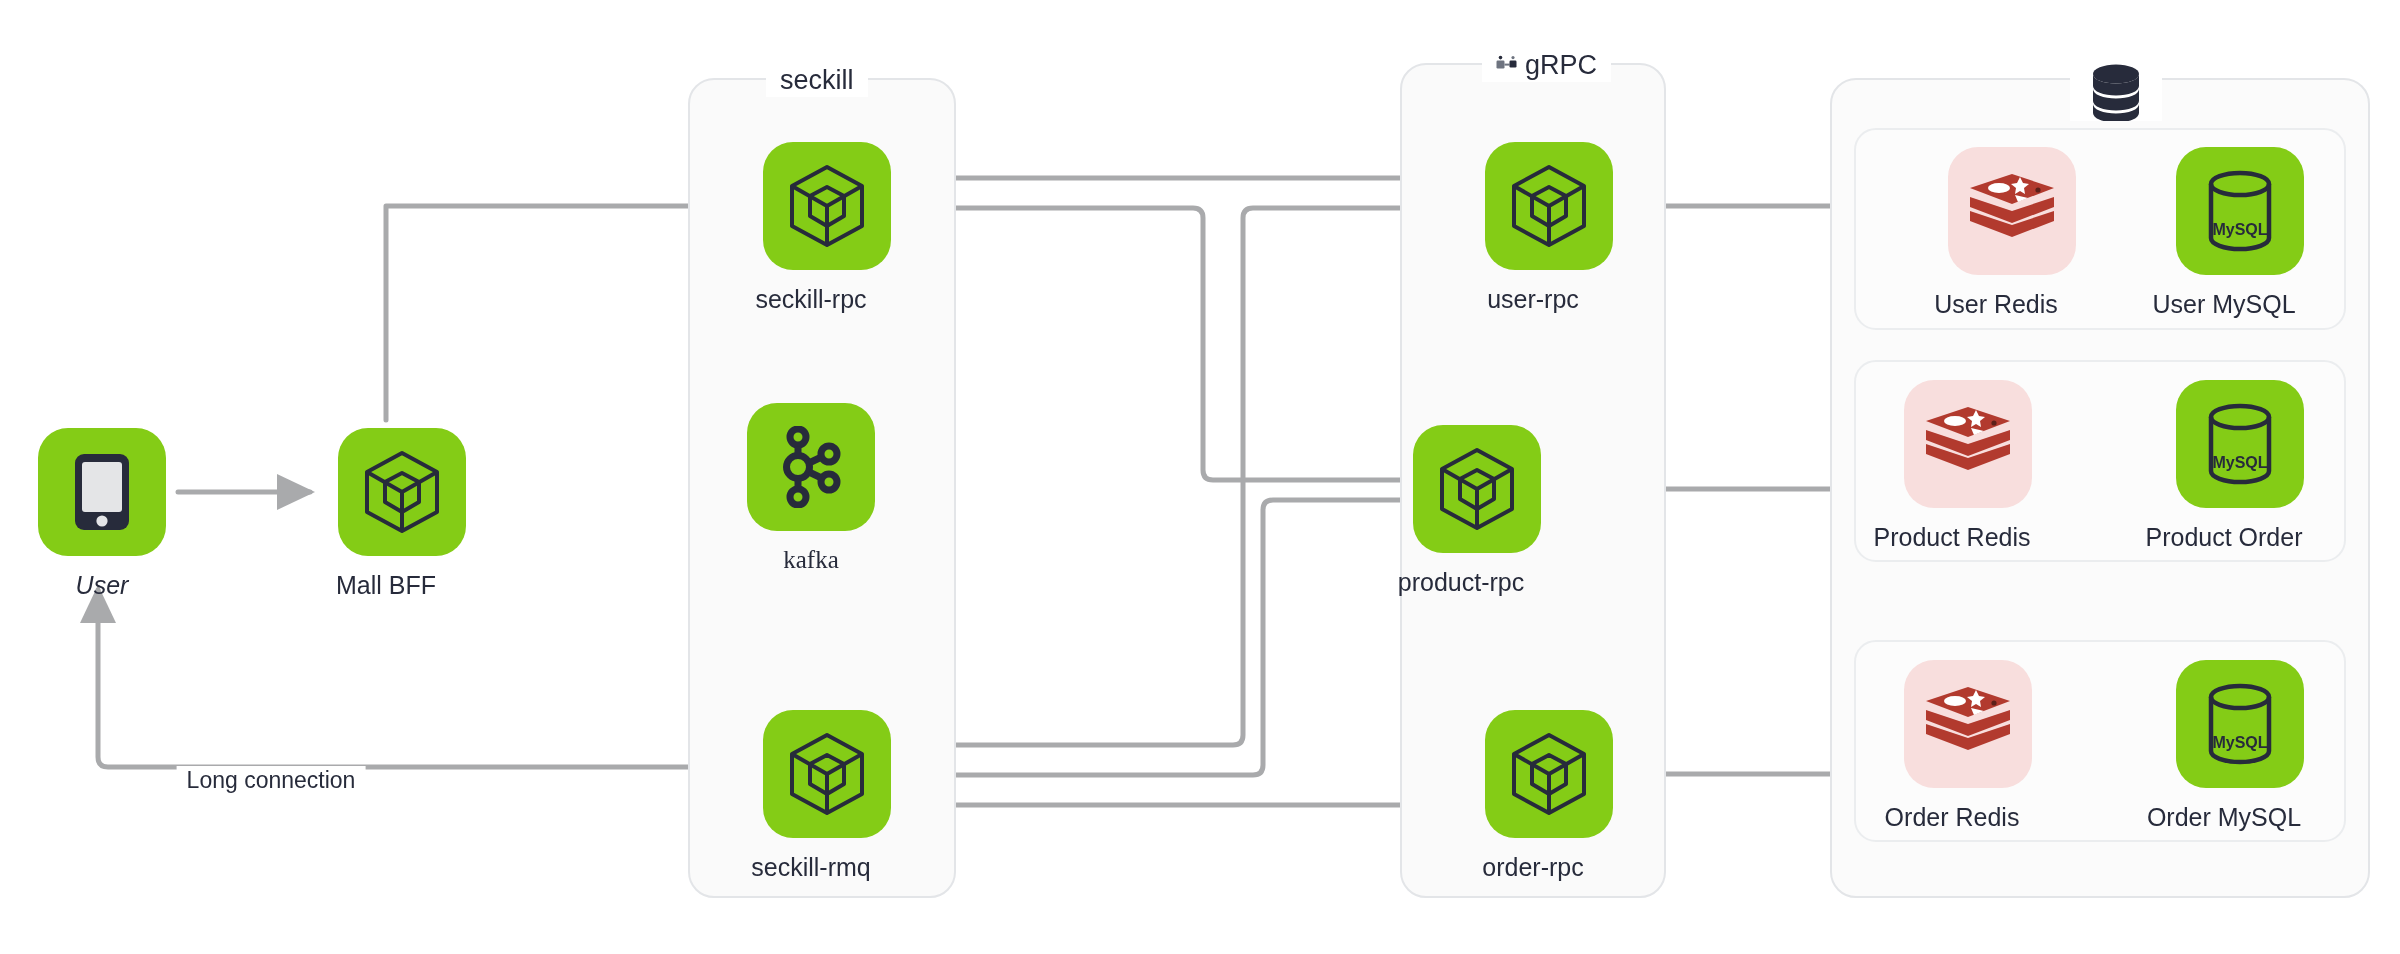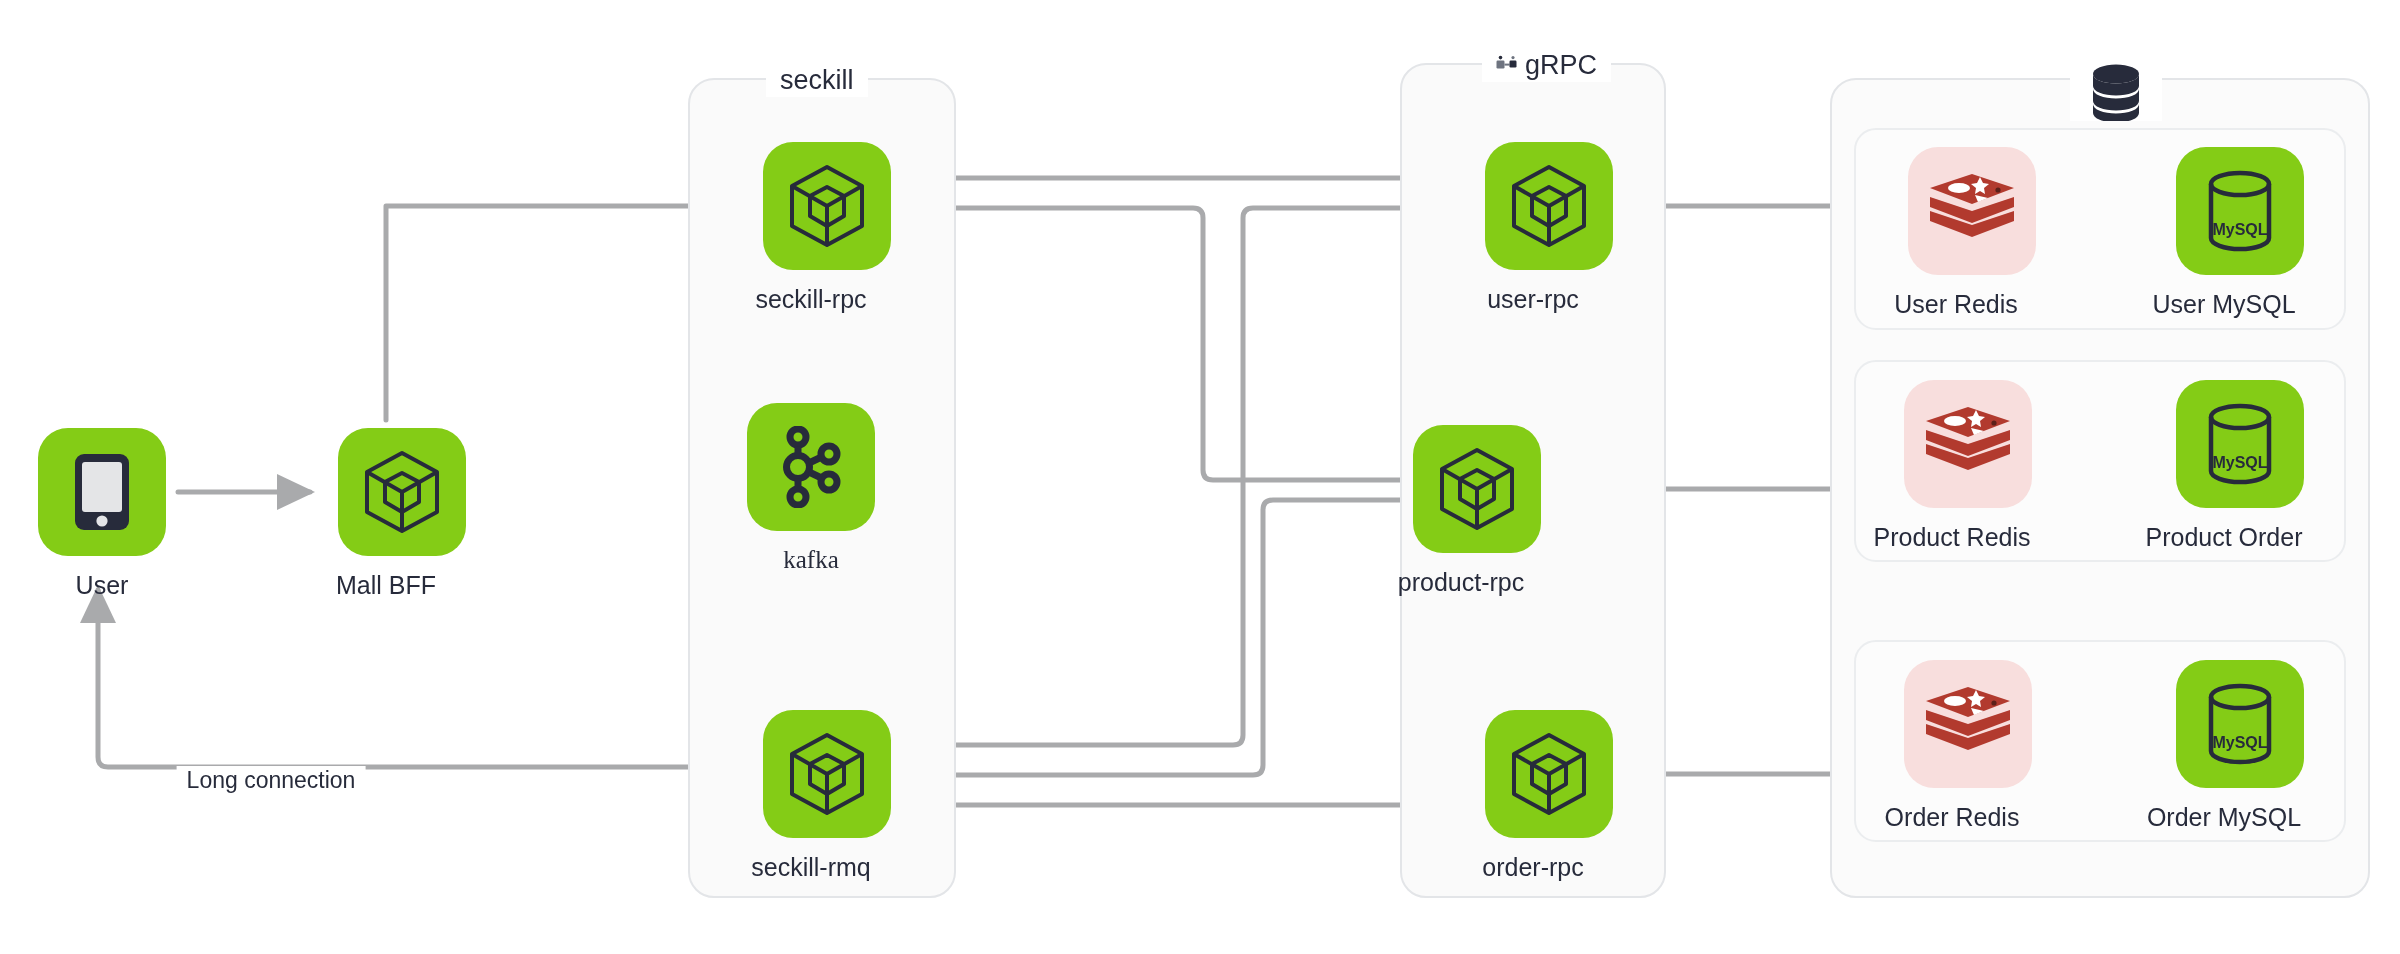--- a/index.html
+++ b/index.html
@@ -141,21 +141,21 @@
           <path d="M5,41 L5,50 A23,9.5 0 0 0 51,50 L51,41 A23,9.5 0 0 1 5,41 Z" fill="#272b3b"></path>
         </svg>
       </span>
     </div>
   </div>
 
   <div class="subgroup" style="left:1854px;top:128px;width:492px;height:202px;"></div>
   <div class="subgroup" style="left:1854px;top:360px;width:492px;height:202px;"></div>
   <div class="subgroup" style="left:1854px;top:640px;width:492px;height:202px;"></div>
 
-  <div class="node" style="left:38px;top:428px;">
+  <div class="node" style="left:38px;top:428px;font-style:italic;">
     <div class="tile">
       <span>
         <svg class="icon" width="58" height="80" viewBox="0 0 58 80">
           <rect x="2" y="2" width="54" height="76" rx="9" fill="#272b3b"></rect>
           <rect x="9" y="10" width="40" height="50" rx="3" fill="#e4e5e7"></rect>
           <circle cx="29" cy="69" r="5.6" fill="#e4e5e7"></circle>
         </svg>
       </span>
     </div>
     <div class="node-label">User</div>
@@ -277,21 +277,21 @@
               <path d="M39,42 L4,22"></path>
               <path d="M39,42 L39,81"></path>
             <path d="M39,23 L56,32 L56,52 L39,62 L22,52 L22,32 Z"></path>
           </g>
         </svg>
       </span>
     </div>
     <div class="node-label">order-rpc</div>
   </div>
 
-  <div class="node wide" style="left:1892px;top:147px;justify-content:space-between;">
+  <div class="node wide" style="left:1932px;top:147px;justify-content:space-between;">
     <div class="tile redis">
       <span>
         <svg class="icon" width="88" height="80" viewBox="0 0 88 80">
           <g fill="#b23a2e">
             <path d="M44,54 L86,40 L86,50 L44,66 L2,50 L2,40 Z"></path>
             <path d="M44,40 L86,26 L86,36 L44,52 L2,36 L2,26 Z"></path>
             <path d="M44,3 L86,17 L44,33 L2,17 Z"></path>
           </g>
           <ellipse cx="31" cy="17" rx="11" ry="5" fill="#ffffff"></ellipse>
           <path d="M52,6 L55,12 L61,13 L56,17 L57,23 L52,20 L47,23 L48,17 L43,13 L49,12 Z" fill="#ffffff"></path>

